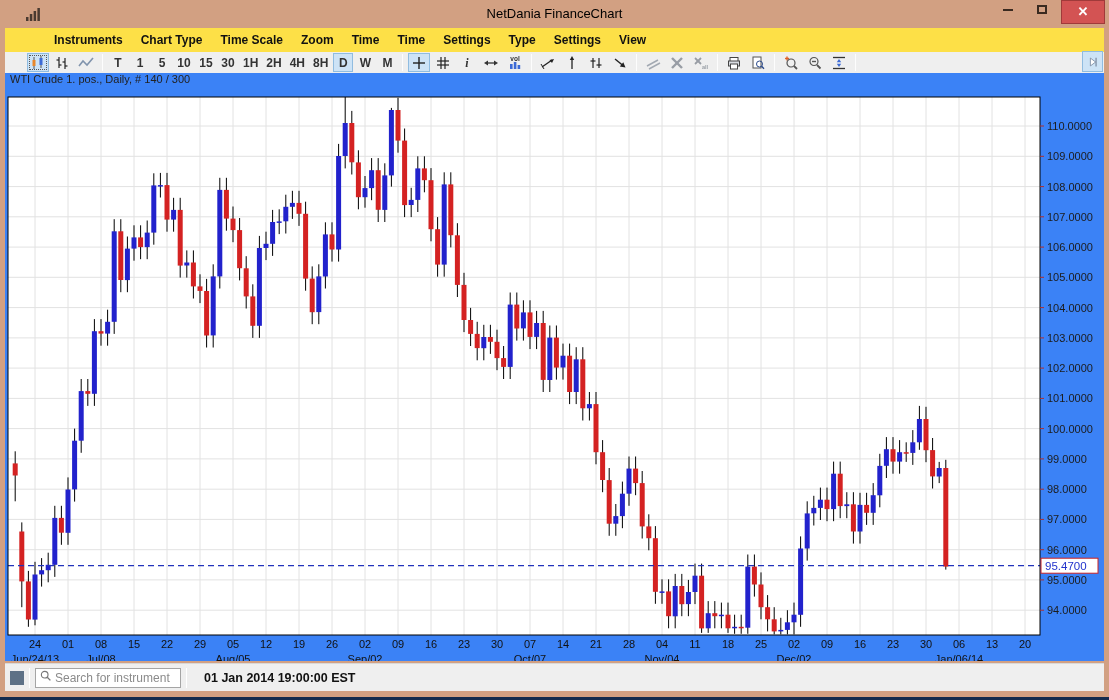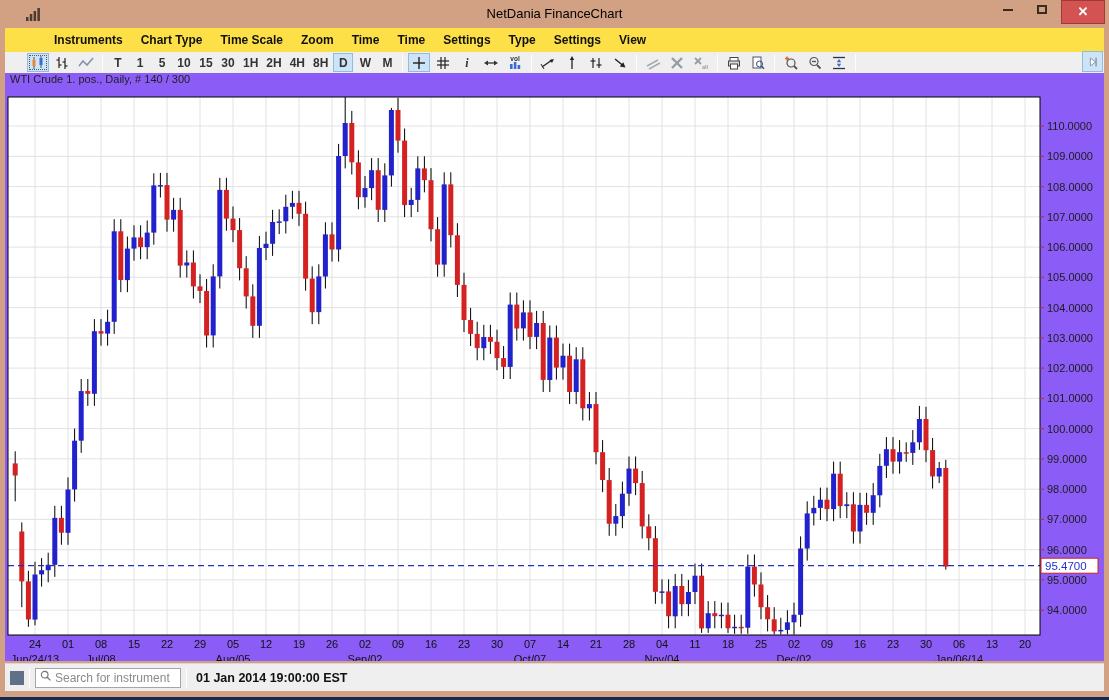--- a/index.html
+++ b/index.html
@@ -33,34 +33,34 @@
   .tbtn{height:19px;min-width:20px;display:flex;align-items:center;justify-content:center;
     border:1px solid transparent;margin:0 1px;font-size:12px;font-weight:bold;color:#333;
     padding:0 2px;cursor:default;}
   .tbtn.selected{background:#cde3f6;border-color:#90bce0;}
   .tbtn.focused{outline:1px dotted #555;outline-offset:-3px;}
   .tbtn.disabled{opacity:.9;}
   .tbtn svg{display:block;}
   #pin-btn{position:absolute;right:1px;top:-1px;width:21px;height:21px;background:#cde3f6;
     border:1px solid #90bce0;display:flex;align-items:center;justify-content:center;}
   
-  #chart-region{position:absolute;left:5px;top:73px;width:1099px;height:588px;background:#8b5cf6;padding-left:9px;}
+  #chart-region{position:absolute;left:5px;top:73px;width:1099px;height:588px;background:#3b82f6;padding-left:9px;}
   #instrument-label{position:absolute;left:5px;top:0px;font-size:11px;color:#222;}
   #chart-svg-holder{position:absolute;left:0;top:12px;width:1099px;height:576px;}
   
   #statusbar{position:absolute;left:5px;top:663px;width:1099px;height:28px;background:#efefef;
     border-top:1px solid #d9d9d9;display:flex;align-items:center;}
   #status-square{width:14px;height:14px;background:#5e7186;margin-left:5px;}
   .ssep{width:1px;height:20px;background:#c6c6c6;border-right:1px solid #fff;margin:0 5px;}
   #search-box{width:146px;height:20px;border:1px solid #a5a5a5;background:#fff;
     display:flex;align-items:center;padding:0 3px;}
   #search-input{border:none;outline:none;width:120px;font-size:12px;
     font-family:"Liberation Sans",sans-serif;color:#333;background:transparent;}
   #search-input::placeholder{color:#8b8b8b;}
-  #status-time{font-size:12.5px;font-weight:bold;color:#111;margin-left:4px;}
+  #status-time{font-size:12.5px;font-weight:bold;color:#111;margin-left:12px;}
   #bottom-strip{position:absolute;left:0;top:691px;width:1109px;height:6px;background:#d2a082;}
   #bottom-dark{position:absolute;left:0;top:697px;width:1109px;height:3px;background:#132b4e;}
 </style>
 </head>
 <body>
 
 <div id="window">
 
   <div id="titlebar">
     <span id="app-icon"><svg width="16" height="16" viewBox="0 0 16 16" xmlns="http://www.w3.org/2000/svg">

